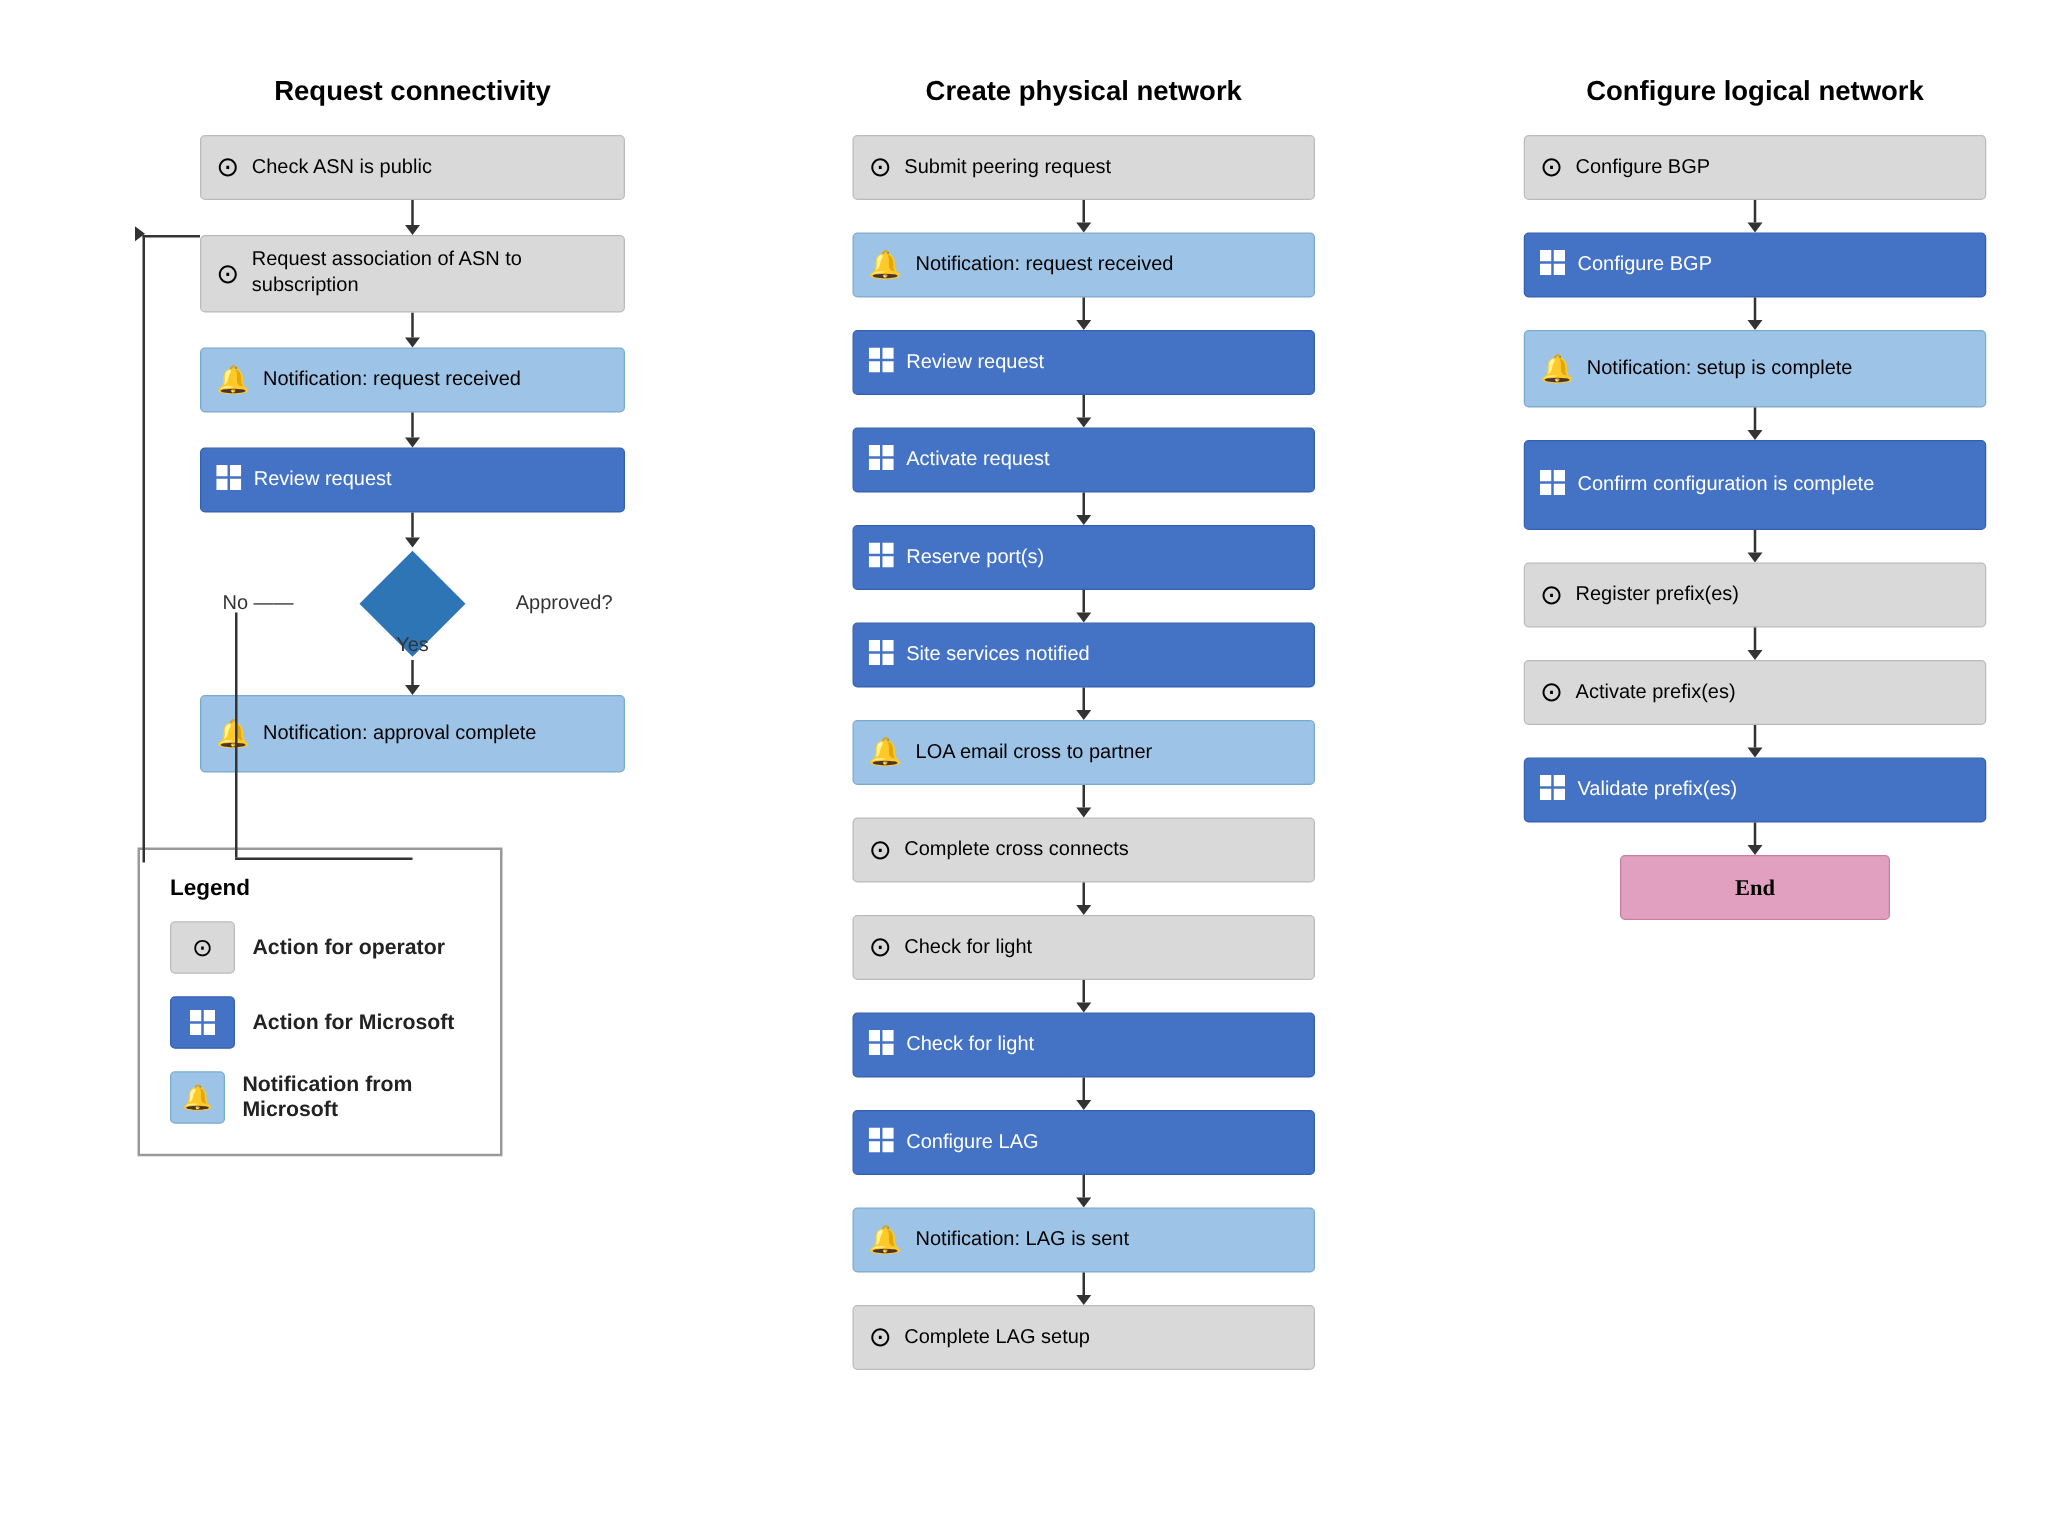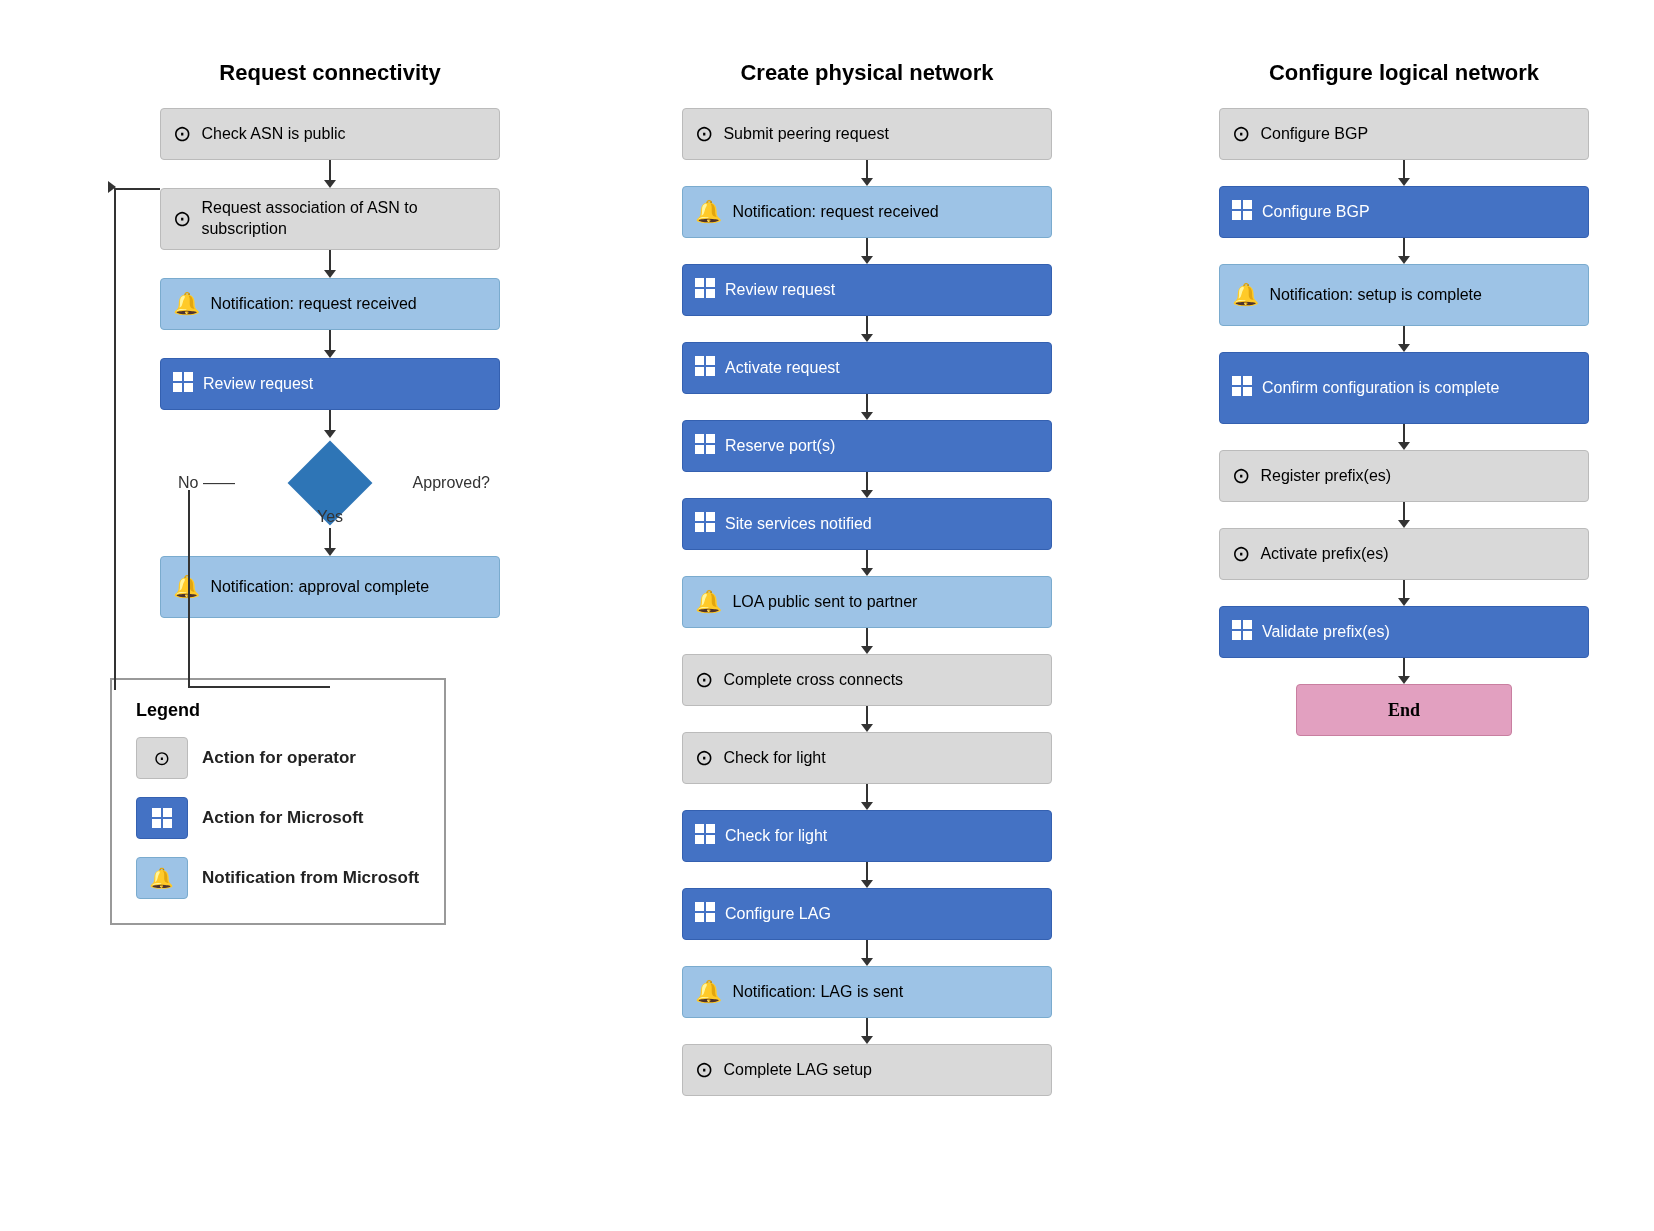--- a/index.html
+++ b/index.html
@@ -84,21 +84,21 @@
         <div style="width:2px;height:20px;background:#333;margin:0 auto;"></div>
         <div style="width:0;height:0;border-left:6px solid transparent;border-right:6px solid transparent;border-top:8px solid #333;margin:0 auto 0;"></div>
 
         <div style="display:flex;align-items:center;width:340px;min-height:62px;padding:8px 12px;background:#9dc3e6;border:1px solid #7aabce;border-radius:4px;font-size:16px;gap:10px;">
           <span style="font-size:22px;">🔔</span>
           <span style="line-height:1.3;">Notification: approval complete</span>
         </div>
 
       </div>
 
-      <div style="border:2px solid #999;padding:20px 24px;width:336px;margin-top:60px;align-self:flex-start;margin-left:20px;">
+      <div style="border:2px solid #999;padding:20px 24px;width:292px;margin-top:60px;align-self:flex-start;margin-left:20px;">
         <div style="font-size:18px;font-weight:700;margin-bottom:16px;">Legend</div>
 
         <div style="display:flex;align-items:center;gap:14px;margin-bottom:18px;">
           <div style="width:52px;height:42px;display:flex;align-items:center;justify-content:center;background:#d9d9d9;border:1px solid #bbb;border-radius:4px;font-size:20px;">⊙</div>
           <span style="font-size:17px;font-weight:700;color:#222;">Action for operator</span>
         </div>
 
         <div style="display:flex;align-items:center;gap:14px;margin-bottom:18px;">
           <div style="width:52px;height:42px;display:flex;align-items:center;justify-content:center;background:#4472c4;border:1px solid #3460b0;border-radius:4px;">
             <svg width="20" height="20" viewBox="0 0 20 20">
@@ -180,21 +180,21 @@
                 <rect x="0" y="11" width="9" height="9" fill="white"></rect>
                 <rect x="11" y="11" width="9" height="9" fill="white"></rect>
               </svg></span>
           <span>Site services notified</span>
         </div>
         <div style="width:2px;height:18px;background:#333;margin:0 auto;"></div>
         <div style="width:0;height:0;border-left:6px solid transparent;border-right:6px solid transparent;border-top:8px solid #333;margin:0 auto 0;"></div>
 
         <div style="display:flex;align-items:center;width:370px;min-height:52px;padding:8px 12px;background:#9dc3e6;border:1px solid #7aabce;border-radius:4px;font-size:16px;gap:10px;">
           <span style="font-size:22px;">🔔</span>
-          <span>LOA public sent to partner</span>
+          <span>LOA email cross to partner</span>
         </div>
         <div style="width:2px;height:18px;background:#333;margin:0 auto;"></div>
         <div style="width:0;height:0;border-left:6px solid transparent;border-right:6px solid transparent;border-top:8px solid #333;margin:0 auto 0;"></div>
 
         <div style="display:flex;align-items:center;width:370px;min-height:52px;padding:8px 12px;background:#d9d9d9;border:1px solid #bbb;border-radius:4px;font-size:16px;gap:10px;">
           <span style="font-size:22px;">⊙</span>
           <span>Complete cross connects</span>
         </div>
         <div style="width:2px;height:18px;background:#333;margin:0 auto;"></div>
         <div style="width:0;height:0;border-left:6px solid transparent;border-right:6px solid transparent;border-top:8px solid #333;margin:0 auto 0;"></div>

